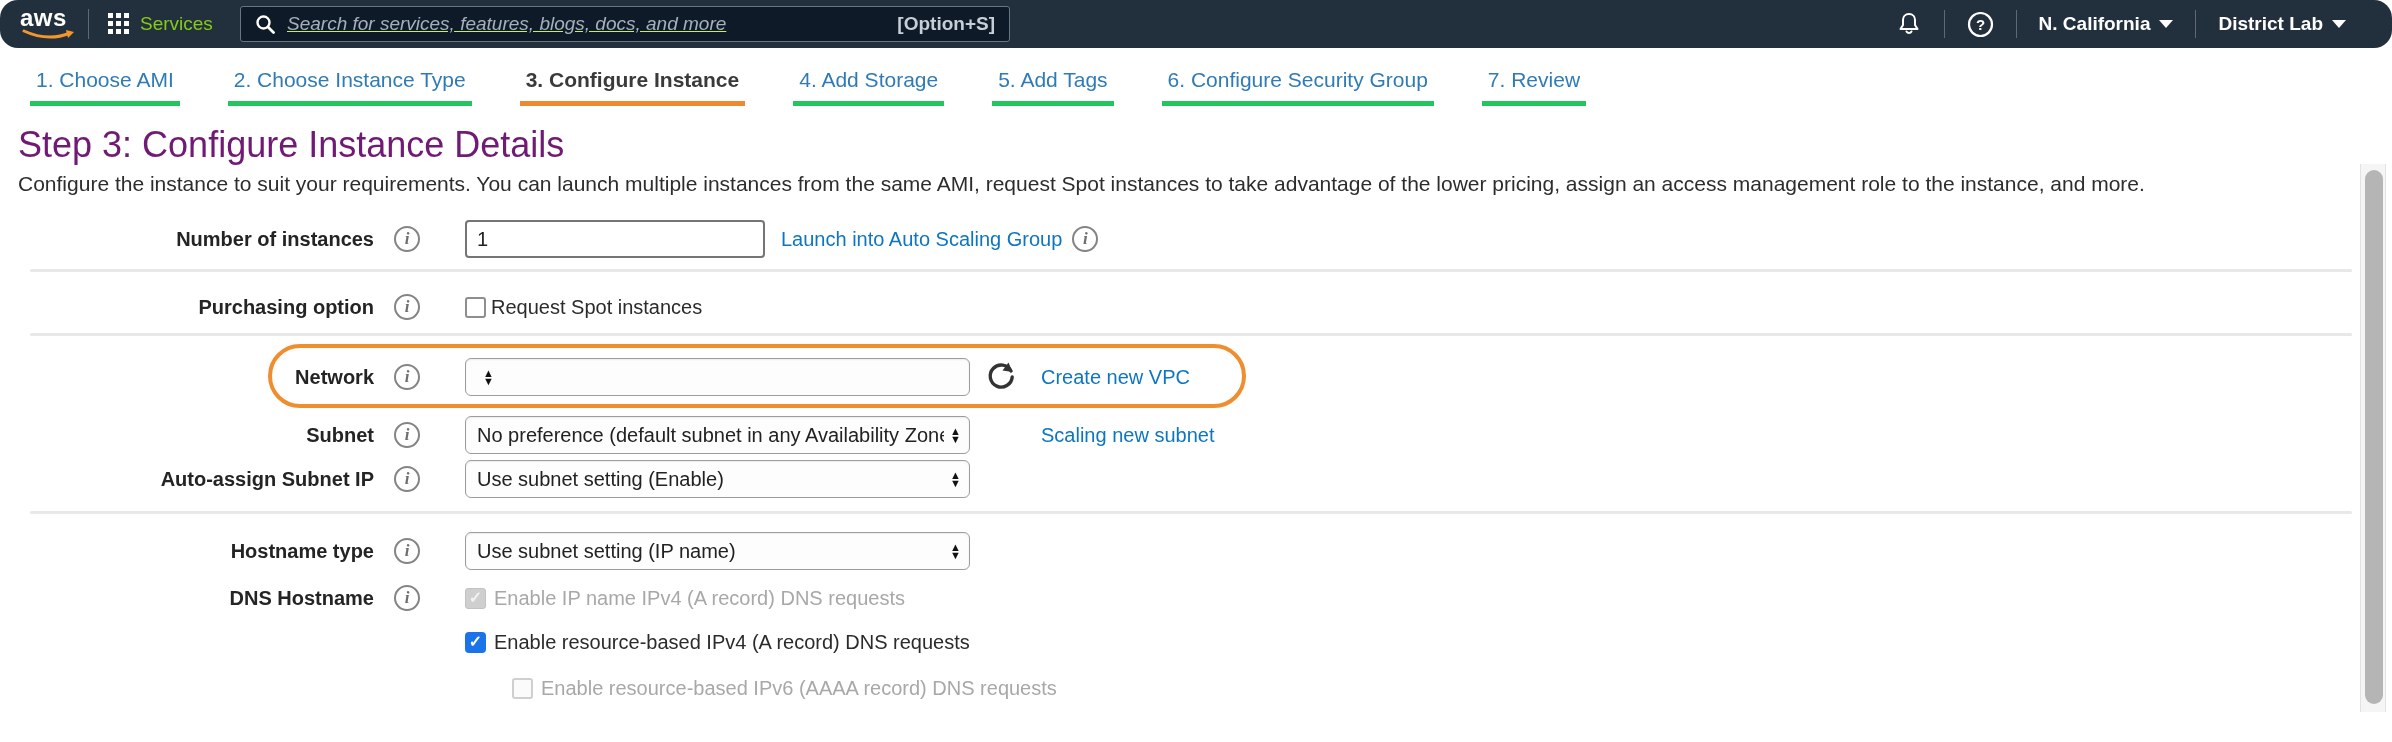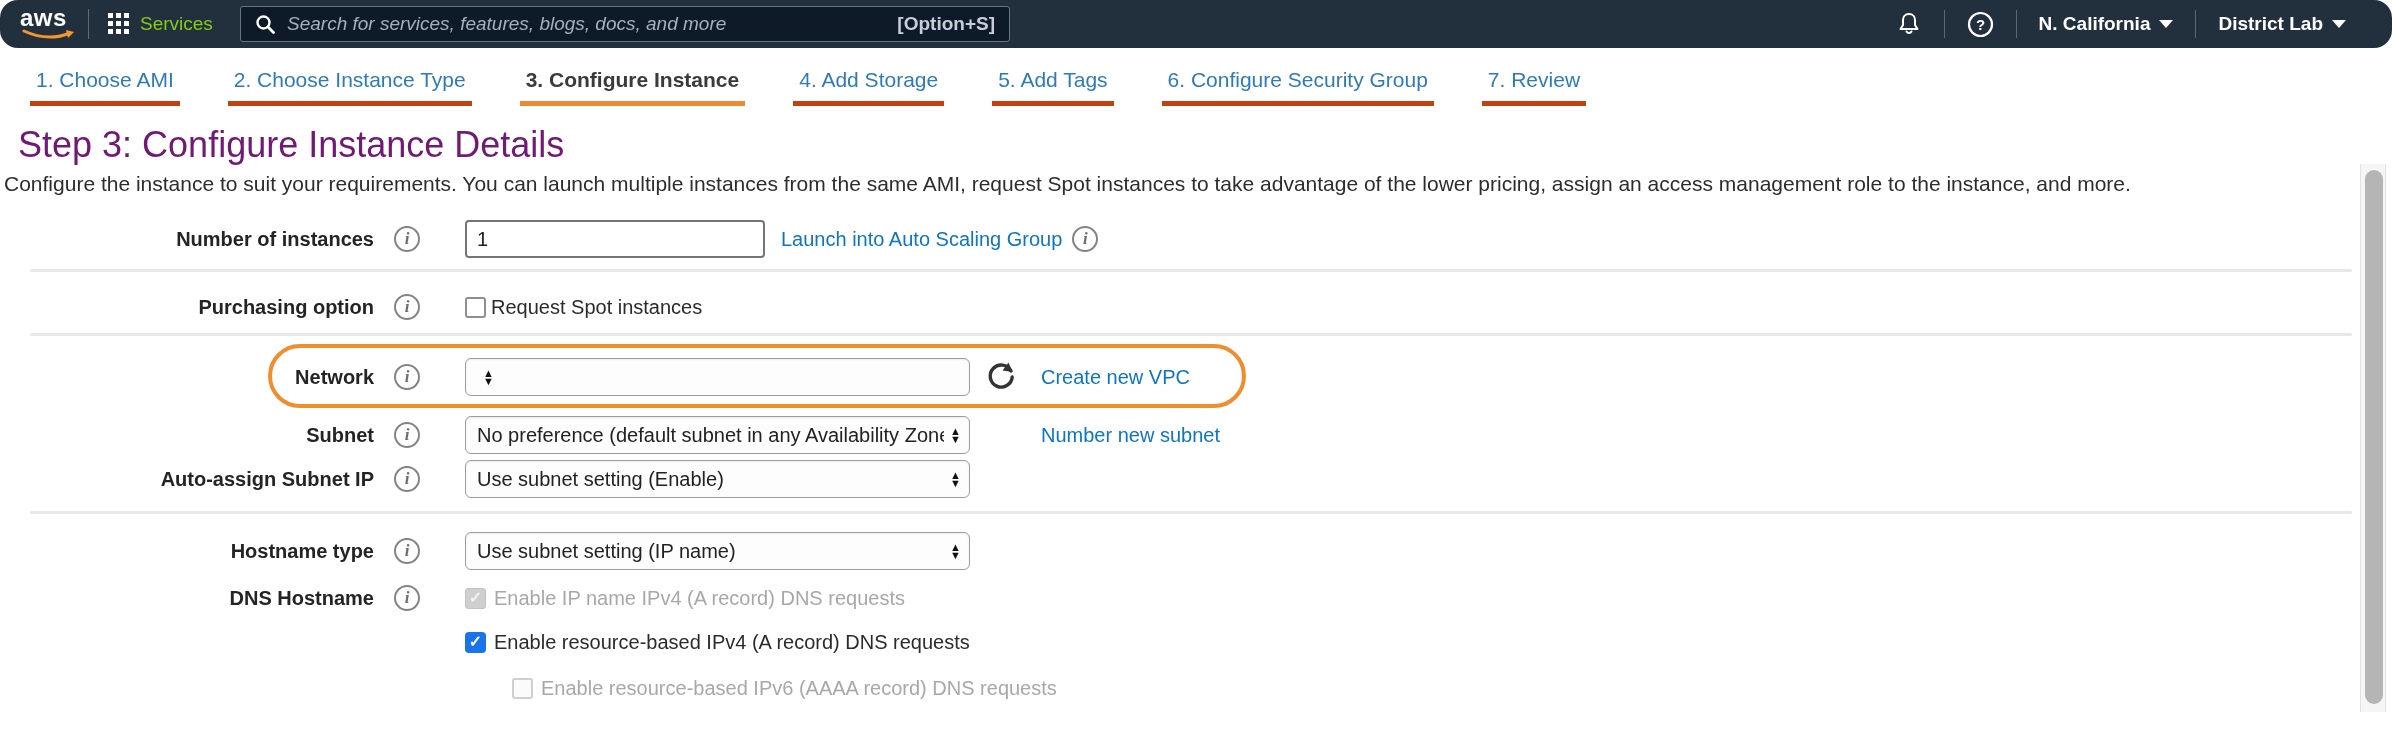--- a/index.html
+++ b/index.html
@@ -9,36 +9,36 @@
 
   
   .topbar { position:absolute; top:0; left:0; right:0; height:48px; background:#222f3d;border-radius:18px; }
   .topbar .logo { position:absolute; left:20px; top:7px; width:60px; height:34px; }
   .logo-text { color:#fff; font-weight:700; font-size:24px; letter-spacing:0.5px; line-height:22px; display:block; }
   .logo-swoosh { position:absolute; left:2px; top:22px; }
   .nav-vdiv { position:absolute; top:9px; width:1px; height:30px; background:rgba(255,255,255,0.28); }
   .services { position:absolute; left:108px; top:0; height:48px; display:flex; align-items:center; gap:10px; cursor:pointer; }
   .services-label { color:#84cc16; font-size:19px; font-weight:400; }
   .searchbox { position:absolute; left:240px; top:6px; width:770px; height:36px; background:#0e1a27; border:1px solid #697483; border-radius:3px; display:flex; align-items:center; padding:0 14px; gap:12px; }
-  .searchbox input { flex:1; background:transparent; border:none; outline:none; color:#bef264; font-size:19px; font-style:italic; font-family:"Liberation Sans", sans-serif; }
+  .searchbox input { flex:1; background:transparent; border:none; outline:none; color:#bef264; font-size:19px; font-style:italic; font-family:"Liberation Sans", sans-serif;text-decoration:underline; }
   .searchbox input::placeholder { color:#a6b0bd; opacity:1; }
   .search-shortcut { color:#c6cfd9; font-size:19px; font-weight:700; }
   .topbar-right { position:absolute; right:24px; top:0; height:48px; display:flex; align-items:center; }
   .topbar-right .nav-item { display:flex; align-items:center; gap:9px; padding:0 22px; height:48px; cursor:pointer; color:#fff; font-size:19px; font-weight:700; }
   .topbar-right .vsep { width:1px; height:28px; background:rgba(255,255,255,0.28); }
   .caret-down { width:0; height:0; border-left:7px solid transparent; border-right:7px solid transparent; border-top:8px solid #fff; display:inline-block; }
 
   
   .tabs { position:absolute; top:48px; left:0; right:0; height:58px; display:flex; align-items:flex-end; padding-left:30px; background:#fff; }
-  .tab { font-size:21px; color:#2e7bb8; padding:0 6px 9px 6px; border-bottom:5px solid #c2410c; margin-right:48px; cursor:pointer; white-space:nowrap; }
+  .tab { font-size:21px; color:#2e7bb8; padding:0 6px 9px 6px; border-bottom:5px solid #22c55e; margin-right:48px; cursor:pointer; white-space:nowrap; }
   .tab.active { color:#3a3a3a; font-weight:700; border-bottom-color:#ec8a33; cursor:default; }
 
   
   .page-title { position:absolute; top:124px; left:18px; font-size:36px; color:#701a75; font-weight:400; }
-  .page-desc { position:absolute; top:172px; left:4px; font-size:21px; color:#2d2d2d; white-space:nowrap; }
+  .page-desc { position:absolute; top:172px; left:18px; font-size:21px; color:#2d2d2d; white-space:nowrap; }
 
   
   .row { position:absolute; left:0; height:38px; display:flex; align-items:center; width:1700px; }
   .row-label { width:374px; text-align:right; font-size:20px; font-weight:700; color:#242424; flex:0 0 374px; white-space:nowrap; }
   .row-iconcol { flex:0 0 47px; display:flex; justify-content:flex-start; padding-left:20px; }
   .row-control { margin-left:44px; display:flex; align-items:center; }
   .info-icon { width:26px; height:26px; border:2px solid #848484; border-radius:50%; color:#6e6e6e; font-family:"Liberation Serif", serif; font-style:italic; font-weight:700; font-size:17px; display:flex; align-items:center; justify-content:center; cursor:pointer; flex:0 0 26px; }
   .divider { position:absolute; left:30px; right:40px; height:3px; background:#e8e8e8; border-radius:2px; }
 
   .text-input { width:300px; height:38px; border:2px solid #757575; border-radius:4px; font-size:20px; color:#222; padding:0 10px; font-family:"Liberation Sans", sans-serif; outline:none; background:#fff; }
@@ -199,21 +199,21 @@
         <span class="info-icon">i</span>
       </div>
     <div class="row-control">
       <div class="select">
         <span class="select-value">No preference (default subnet in any Availability Zone)</span>
         <span class="select-arrows">
             <span>▲</span>
             <span>▼</span>
           </span>
       </div>
-      <a class="link" style="margin-left:71px;">Number new subnet</a>
+      <a class="link" style="margin-left:71px;">Scaling new subnet</a>
     </div>
   </div>
 
   <div class="row" style="top:460px;">
     <div class="row-label">Auto-assign Subnet IP</div>
     <div class="row-iconcol">
         <span class="info-icon">i</span>
       </div>
     <div class="row-control">
       <div class="select">

